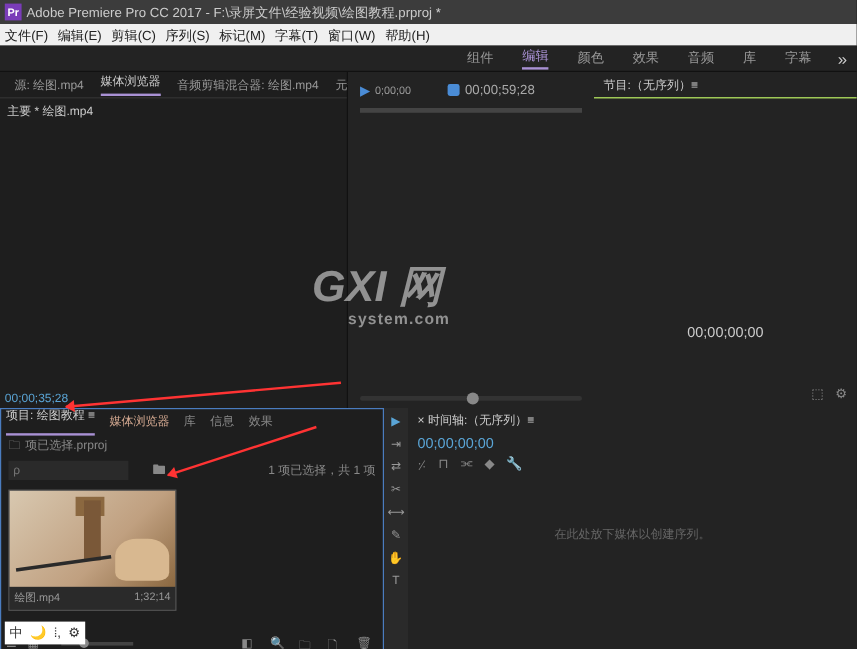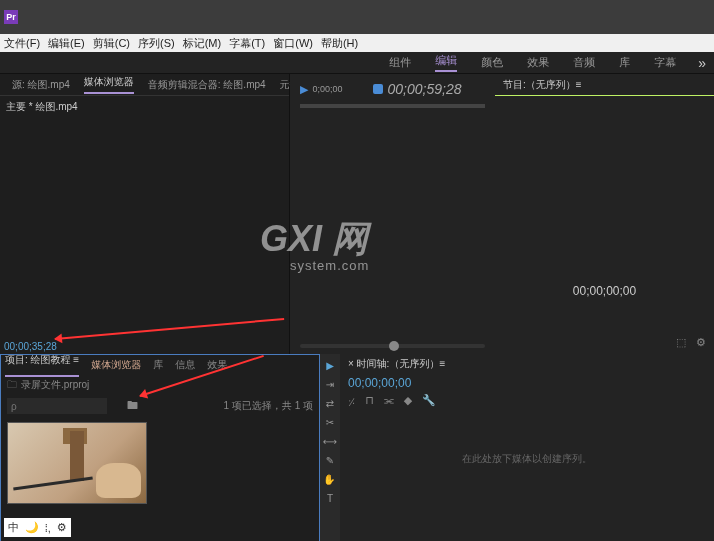--- a/index.html
+++ b/index.html
@@ -1,37 +1,37 @@
 <!DOCTYPE html>
 <html><head>
 <meta charset="utf-8">
 <style>
 * { margin: 0; padding: 0; box-sizing: border-box; font-family: "Microsoft YaHei", sans-serif; }
 body { background: #1e1e1e; color: #ccc; font-size: 11px; width: 714px; height: 541px; overflow: hidden; position: relative; }
-.titlebar { background: #3c3c3c; height: 34px; display: flex; align-items: center; padding: 0 4px; }
+.titlebar { background: #3c3c3c; height: 20px; display: flex; align-items: center; padding: 0 4px; }
 .titlebar-icon { width: 14px; height: 14px; background: #7a3cb8; margin-right: 4px; display: flex; align-items: center; justify-content: center; font-size: 9px; color: #fff; font-weight: bold; }
 .titlebar-text { font-size: 11px; color: #ccc; }
 .menubar { background: #f0f0f0; height: 18px; display: flex; align-items: center; padding: 0 4px; }
 .menubar-item { color: #222; font-size: 11px; margin-right: 8px; cursor: pointer; }
 .workspace-tabs { background: #232323; height: 22px; display: flex; align-items: center; justify-content: flex-end; padding: 0 8px; border-bottom: 1px solid #111; }
 .ws-tab { color: #999; font-size: 11px; margin: 0 12px; cursor: pointer; }
 .ws-tab.active { color: #a991d4; border-bottom: 2px solid #a991d4; padding-bottom: 2px; }
 .ws-more { color: #ccc; font-size: 14px; margin-left: 10px; cursor: pointer; }
 .main { display: flex; height: 280px; }
 .source-panel { width: 290px; background: #1e1e1e; border-right: 1px solid #111; position: relative; }
 .panel-tabs { display: flex; height: 22px; align-items: center; border-bottom: 1px solid #333; padding: 0 12px; }
 .panel-tab { color: #999; font-size: 10px; margin-right: 14px; cursor: pointer; white-space: nowrap; }
 .panel-tab.active { color: #ccc; border-bottom: 2px solid #a991d4; padding-bottom: 3px; }
 .master-label { color: #ccc; font-size: 10px; padding: 4px 6px; }
 .source-timecode { position: absolute; bottom: 2px; left: 4px; color: #5aa5d6; font-size: 10px; }
 .center-panel { width: 205px; background: #232323; position: relative; }
 .center-ruler { height: 30px; display: flex; align-items: center; padding: 0 10px; }
 .playhead-icon { width: 10px; height: 10px; background: #4a8cd6; margin-right: 5px; border-radius: 2px; }
 .ruler-tc { color: #999; font-size: 9px; margin-right: 30px; }
-.ruler-tc2 { color: #aaa; font-size: 14px; font-style: italic; }
+.ruler-tc2 { color: #aaa; font-size: 11px; }
 .track-bg { position: absolute; top: 30px; left: 10px; right: 10px; height: 4px; background: #444; }
 .slider-track { position: absolute; bottom: 6px; left: 10px; right: 10px; height: 4px; background: #333; border-radius: 2px; }
 .slider-thumb { position: absolute; left: 48%; top: -3px; width: 10px; height: 10px; background: #888; border-radius: 50%; }
 .program-panel { flex: 1; background: #232323; position: relative; }
 .program-header { height: 22px; display: flex; align-items: center; padding: 0 8px; color: #ccc; font-size: 10px; border-bottom: 1px solid #bef264; }
 .program-tc { position: absolute; top: 210px; left: 50%; transform: translateX(-50%); color: #ccc; font-size: 12px; }
 .program-controls { position: absolute; bottom: 4px; right: 4px; display: flex; gap: 6px; }
 .ctrl-icon { width: 14px; height: 14px; color: #888; font-size: 11px; cursor: pointer; }
 .lower { display: flex; height: 210px; }
 .project-panel { width: 320px; background: #1e1e1e; border: 1px solid #4a7cbf; position: relative; }
@@ -65,29 +65,30 @@
 .tl-tc { color: #5aa5d6; font-size: 12px; padding: 2px 8px; }
 .tl-icons { display: flex; gap: 10px; padding: 2px 8px; }
 .tl-icon { color: #888; font-size: 11px; cursor: pointer; }
 .tl-placeholder { position: absolute; top: 50%; left: 50%; transform: translate(-50%, -50%); color: #666; font-size: 10px; }
 .arrow { position: absolute; pointer-events: none; }
 .arrow1 { left: 55px; top: 338px; width: 230px; height: 2px; background: #ff3333; transform: rotate(-5deg); transform-origin: left; }
 .arrow1::before { content: ''; position: absolute; left: -6px; top: -4px; border: 5px solid transparent; border-right: 8px solid #ff3333; }
 .arrow2 { left: 140px; top: 395px; width: 130px; height: 2px; background: #ff3333; transform: rotate(-18deg); transform-origin: left; }
 .arrow2::before { content: ''; position: absolute; left: -6px; top: -4px; border: 5px solid transparent; border-right: 8px solid #ff3333; }
 .watermark { position: absolute; left: 260px; top: 215px; color: rgba(220,220,220,0.6); font-size: 36px; font-style: italic; font-weight: bold; font-family: Georgia, serif; pointer-events: none; }
-.watermark .sub { font-size: 13px; font-style: normal; font-weight: normal; letter-spacing: 1px; display: block; margin-top: -6px; margin-left: 30px; }
+.watermark .sub { font-size: 13px; font-style: normal; font-weight: bold; letter-spacing: 1px; display: block; margin-top: -6px; margin-left: 30px; }
 .ime-bar { position: absolute; left: 4px; bottom: 4px; background: #fff; padding: 2px 4px; display: flex; gap: 6px; align-items: center; }
 .ime-item { color: #333; font-size: 11px; cursor: pointer; }
 </style>
 </head>
 <body>
 
 <div class="titlebar">
   <div class="titlebar-icon">Pr</div>
+  <div class="titlebar-text">Adobe Premiere Pro CC 2017 - F:\录屏文件\经验视频\绘图教程.prproj *</div>
 </div>
 
 <div class="menubar">
   <span class="menubar-item">文件(F)</span>
   <span class="menubar-item">编辑(E)</span>
   <span class="menubar-item">剪辑(C)</span>
   <span class="menubar-item">序列(S)</span>
   <span class="menubar-item">标记(M)</span>
   <span class="menubar-item">字幕(T)</span>
   <span class="menubar-item">窗口(W)</span>
@@ -143,34 +144,38 @@
 <div class="lower">
   <div class="project-panel">
     <div class="proj-tabs">
       <span class="proj-tab active"><span>项目: 绘图教程</span> ≡</span>
       <span class="proj-tab hl">媒体浏览器</span>
       <span class="proj-tab">库</span>
       <span class="proj-tab">信息</span>
       <span class="proj-tab">效果</span>
     </div>
     <div class="proj-name">
-      <span style="margin-right:4px;">🗀</span><span>录屏文件.prproj</span>
+      <span style="margin-right:4px;">🗀</span><span>项已选择.prproj</span>
     </div>
     <div class="proj-search">
       <input class="search-input" placeholder="ρ" style="">
       <span class="folder-icon">🖿</span>
       <span class="proj-count">1 项已选择，共 1 项</span>
     </div>
     <div class="thumb-area">
       <div class="clip-thumb">
         <div class="clip-img">
           <div class="hammer-head"></div>
           <div class="hammer"></div>
           <div class="brush"></div>
           <div class="hand"></div>
+        </div>
+        <div class="clip-label">
+          <span>绘图.mp4</span>
+          <span>1;32;14</span>
         </div>
       </div>
     </div>
     <div class="proj-footer">
       <span class="view-icon">☰</span>
       <span class="view-icon">▦</span>
       <div class="zoom-slider">
         <div class="zoom-thumb"></div>
       </div>
       <div class="footer-right">

